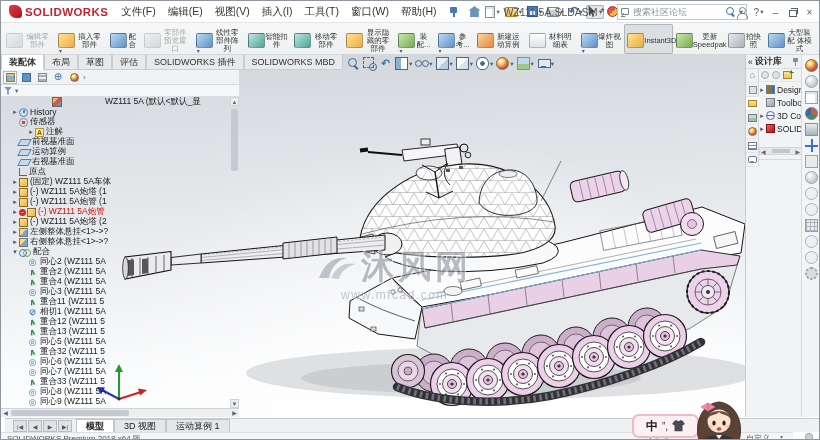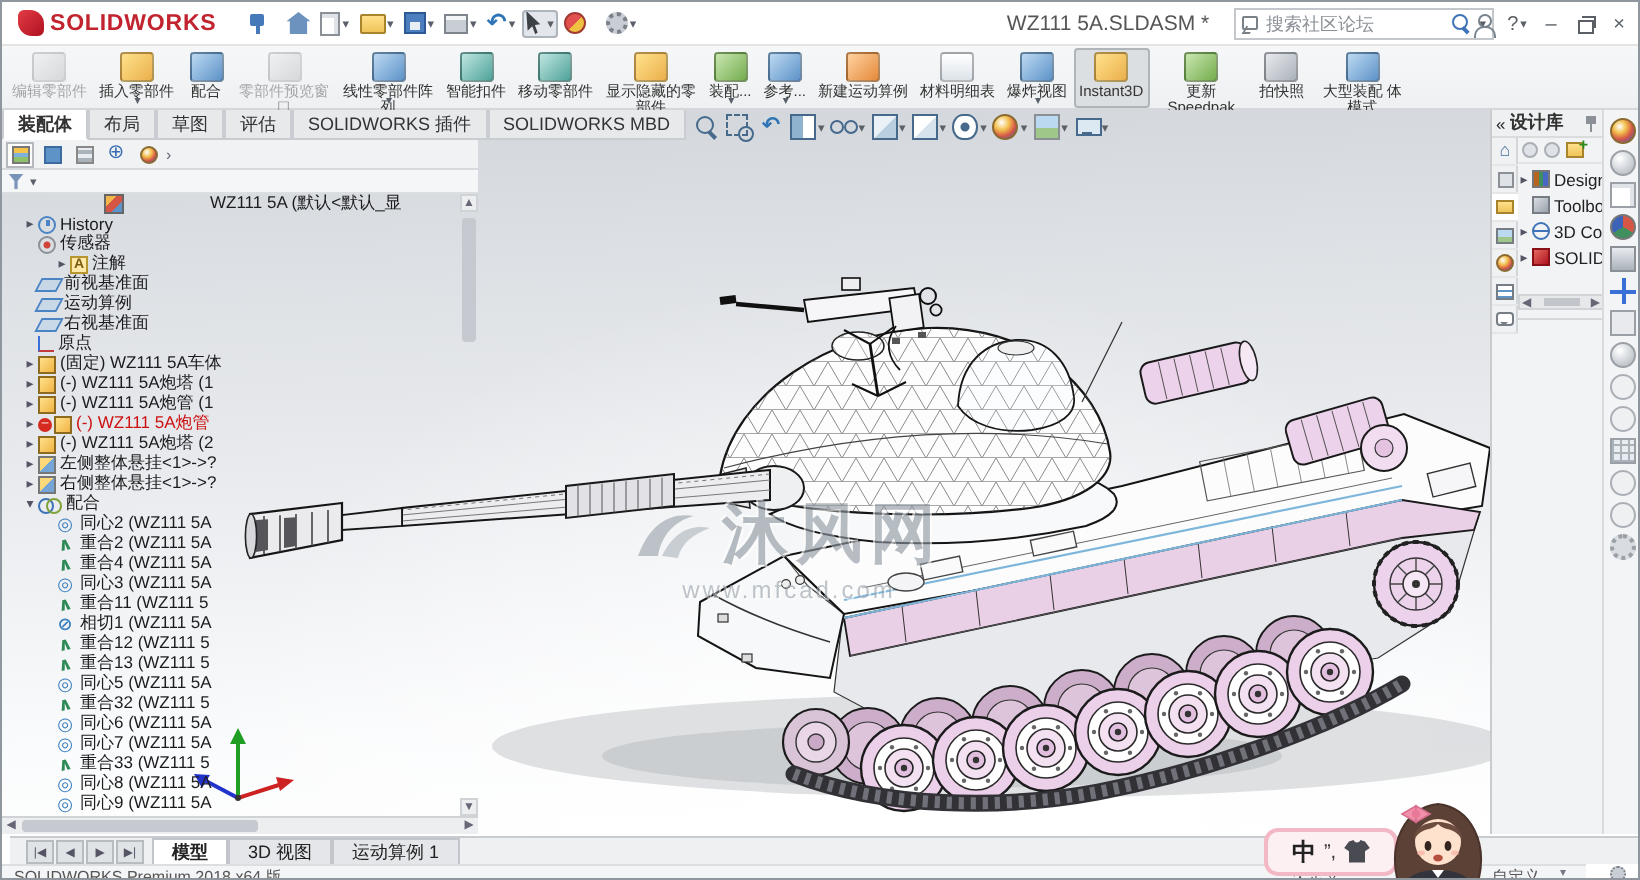--- a/index.html
+++ b/index.html
@@ -47,21 +47,21 @@
   .q-save{width:11px;height:11px;background:#4d7fc0;border:1px solid #2d5a94;position:relative}
   .q-save::after{content:"";position:absolute;left:2px;bottom:1px;width:5px;height:4px;background:#e8eef6}
   .q-print{width:12px;height:10px;background:#c9ced4;border:1px solid #7e858c;box-shadow:inset 0 2px 0 #f2f4f6}
   .q-undo{font-weight:bold;font-size:12px;line-height:11px;color:#2f74b5;font-family:"DejaVu Sans",sans-serif}
   .q-select{width:10px;height:12px;background:#3c4248;clip-path:polygon(5% 0,75% 55%,48% 58%,62% 90%,50% 97%,35% 64%,12% 82%)}
   .q-rebuild{width:11px;height:11px;border-radius:50%;background:linear-gradient(135deg,#e35050 50%,#f0c040 50%);border:1px solid #a03a30}
   .q-options{width:11px;height:11px;border-radius:50%;border:2px dotted #7a8088;background:#c9ced4}
 
   
   .ribbon{position:absolute;left:0;top:22px;width:100%;height:32px;background:linear-gradient(#f6f7f8,#eef0f1);border-bottom:1px solid #d5d8da;display:flex;align-items:stretch;padding:1px 2px 0 2px}
-  .rbtn{display:flex;flex-direction:column;align-items:center;justify-content:flex-start;padding:2px 3px 0 3px;min-width:26px;max-width:52px;position:relative}
+  .rbtn{display:flex;align-items:center;justify-content:flex-start;padding:2px 3px 0 3px;min-width:26px;max-width:52px;position:relative}
   .rbtn .lbl{font-size:7.5px;line-height:8px;text-align:center;color:#333;margin-top:1px;white-space:normal}
   .rbtn .dd{position:absolute;bottom:0;font-size:6px}
   .rbtn.disabled{opacity:.4;filter:grayscale(.8)}
   .rbtn.active{background:#dcdfe2;box-shadow:inset 0 0 0 1px #b0b5ba;border-radius:2px}
   .ri{width:17px;height:15px;border-radius:2px;border:1px solid rgba(0,0,0,.28);flex:none}
   .ri-yellow{background:linear-gradient(135deg,#ffe18c,#eab04b)}
   .ri-blue{background:linear-gradient(135deg,#bcd9f2,#5e93c8)}
   .ri-green{background:linear-gradient(135deg,#c9e6b0,#74ad4e)}
   .ri-teal{background:linear-gradient(135deg,#bfe6e0,#4fa39a)}
   .ri-gray{background:linear-gradient(135deg,#e8eaee,#aab2ba)}
@@ -216,20 +216,29 @@
 </head>
 <body>
 
 <div class="app">
 
   <div class="titlebar">
     <div class="logo">
       <span class="swirl"></span>
       <span class="logotext">SOLIDWORKS</span>
     </div>
+    <div class="menubar" id="menubar">
+        <span class="menuitem">文件(F)</span>
+        <span class="menuitem">编辑(E)</span>
+        <span class="menuitem">视图(V)</span>
+        <span class="menuitem">插入(I)</span>
+        <span class="menuitem">工具(T)</span>
+        <span class="menuitem">窗口(W)</span>
+        <span class="menuitem">帮助(H)</span>
+      </div>
     <span class="pin"></span>
     <div class="qat" id="qat">
         <span class="qbtn">
           <span class="q-home"></span>
         </span>
         <span class="qbtn">
           <span class="q-new"></span>
           <span class="dd">▾</span>
         </span>
         <span class="qbtn">

